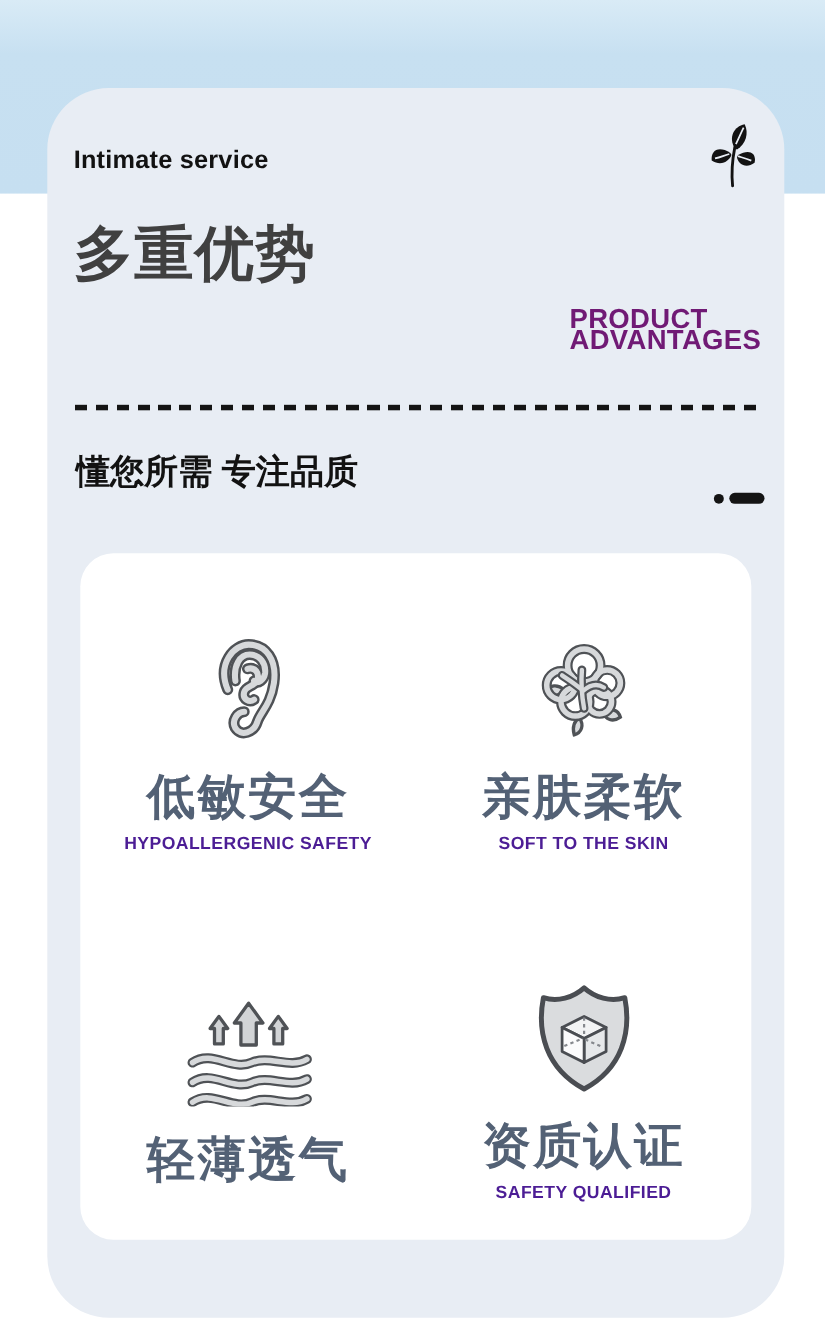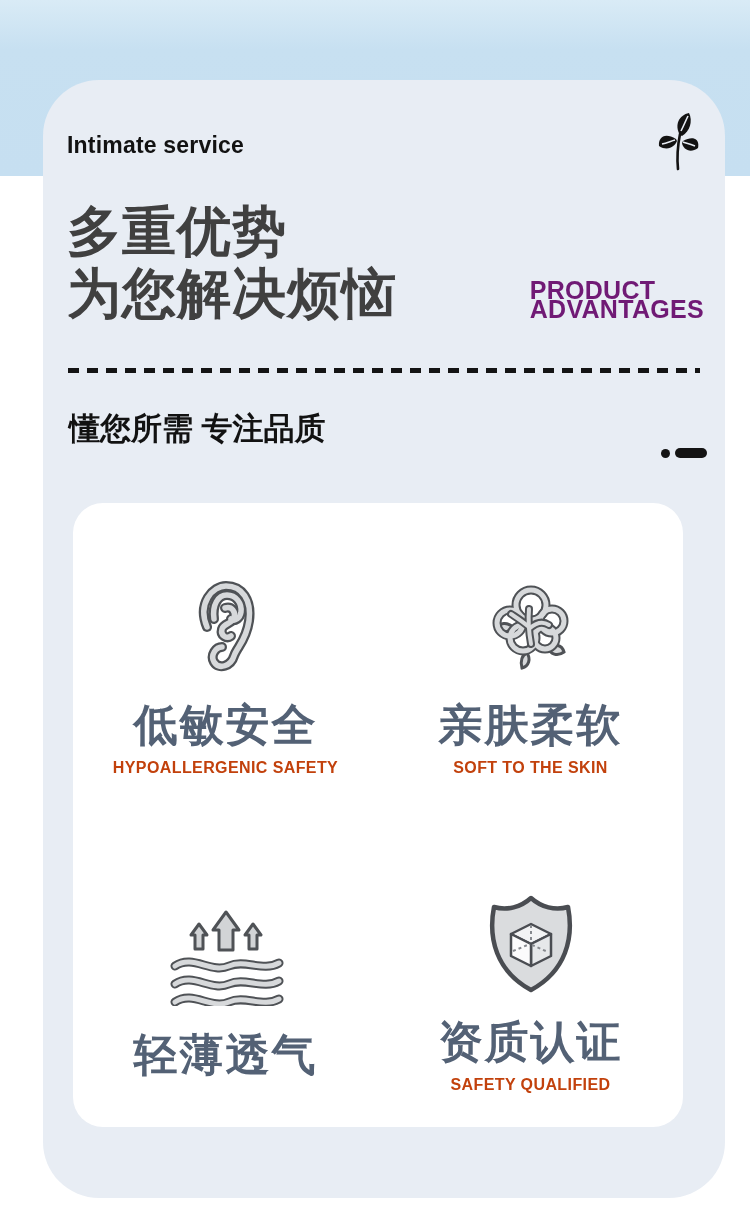--- a/index.html
+++ b/index.html
@@ -1,21 +1,21 @@
 <!DOCTYPE html>
 <html><head>
 <meta charset="utf-8">
 <style>
   html,body{margin:0;padding:0;background:#fff;}
   .page{position:relative;width:750px;height:1222px;background:#ffffff;overflow:hidden;
         font-family:"Liberation Sans","DejaVu Sans",sans-serif;}
   .top-strip{position:absolute;left:0;top:0;width:750px;height:176px;
         background:linear-gradient(180deg,#d9ebf6 0%,#c7e0f1 28%,#c6dff1 100%);}
   .main-card{position:absolute;left:43px;top:80px;width:670px;height:1118px;
-        background:#e8edf4;border-radius:56px;padding-left:12px;}
+        background:#e8edf4;border-radius:56px;}
   .service-label{position:absolute;left:24px;top:52px;font-size:23px;font-weight:800;
         color:#121212;letter-spacing:.2px;}
   .leaf{position:absolute;right:26px;top:32px;width:42px;height:60px;}
   .hero-title{position:absolute;left:24px;top:120px;font-size:54px;line-height:62px;
         font-weight:900;color:#404040;letter-spacing:1px;}
   .subtitle-en{position:absolute;right:21px;top:201px;text-align:left;font-size:25px;
         line-height:19px;font-weight:800;color:#701a75;letter-spacing:.3px;}
   .dashed{position:absolute;left:25px;right:25px;top:288px;height:5px;
         background:repeating-linear-gradient(90deg,#141414 0 11px,transparent 11px 19px);}
   .tagline{position:absolute;left:26px;top:328px;font-size:31px;font-weight:700;color:#121212;}
@@ -25,21 +25,21 @@
   .inner-card{position:absolute;left:30px;top:423px;width:610px;height:624px;
         background:#ffffff;border-radius:30px;}
   .feature-grid{position:absolute;left:0;top:0;width:610px;height:624px;display:grid;
         grid-template-columns:1fr 1fr;grid-template-rows:1fr 1fr;}
   .cell{display:flex;flex-direction:column;align-items:center;}
   .cell.row1{padding-top:76px;}
   .cell.row2{padding-top:48px;justify-content:center;}
   .icon-box{height:96px;display:flex;align-items:center;justify-content:center;}
   .f-title{margin-top:24px;font-size:44px;line-height:52px;font-weight:700;
         color:#536175;letter-spacing:2px;white-space:nowrap;}
-  .f-sub{margin-top:8px;font-size:16px;font-weight:700;color:#c2410c;letter-spacing:.4px;
+  .f-sub{margin-top:8px;font-size:16px;font-weight:700;color:#4c1d95;letter-spacing:.4px;
         white-space:nowrap;}
   .tube-dark{fill:none;stroke:#4f5256;stroke-linecap:round;stroke-linejoin:round;}
   .tube-light{fill:none;stroke:#d7d9db;stroke-linecap:round;stroke-linejoin:round;}
 </style>
 </head>
 <body>
 
 <div class="page">
 
   <div class="top-strip"></div>
@@ -55,21 +55,20 @@
         <path d="M24 19 C27 13 29 8 31 4" fill="none" stroke="#e8edf4" stroke-width="1.6"></path>
         <path d="M19 27 C8 20 1 25 2 34 C11 40 18 34 20 29 Z" fill="#131313"></path>
         <path d="M5 32 C10 31 14 29 18 28" fill="none" stroke="#e8edf4" stroke-width="1.6"></path>
         <path d="M26 29 C36 23 43 27 41 36 C33 42 26 37 25 31 Z" fill="#131313"></path>
         <path d="M38 34 C33 32 29 31 26 30" fill="none" stroke="#e8edf4" stroke-width="1.6"></path>
       </svg>
     </div>
 
     <div class="hero-title">
       <div>多重优势</div>
-      <div>为您解决烦恼</div>
     </div>
 
     <div class="subtitle-en">
       <div>PRODUCT</div>
       <div>ADVANTAGES</div>
     </div>
 
     <div class="dashed"></div>
 
     <div class="tagline">懂您所需 专注品质</div>

